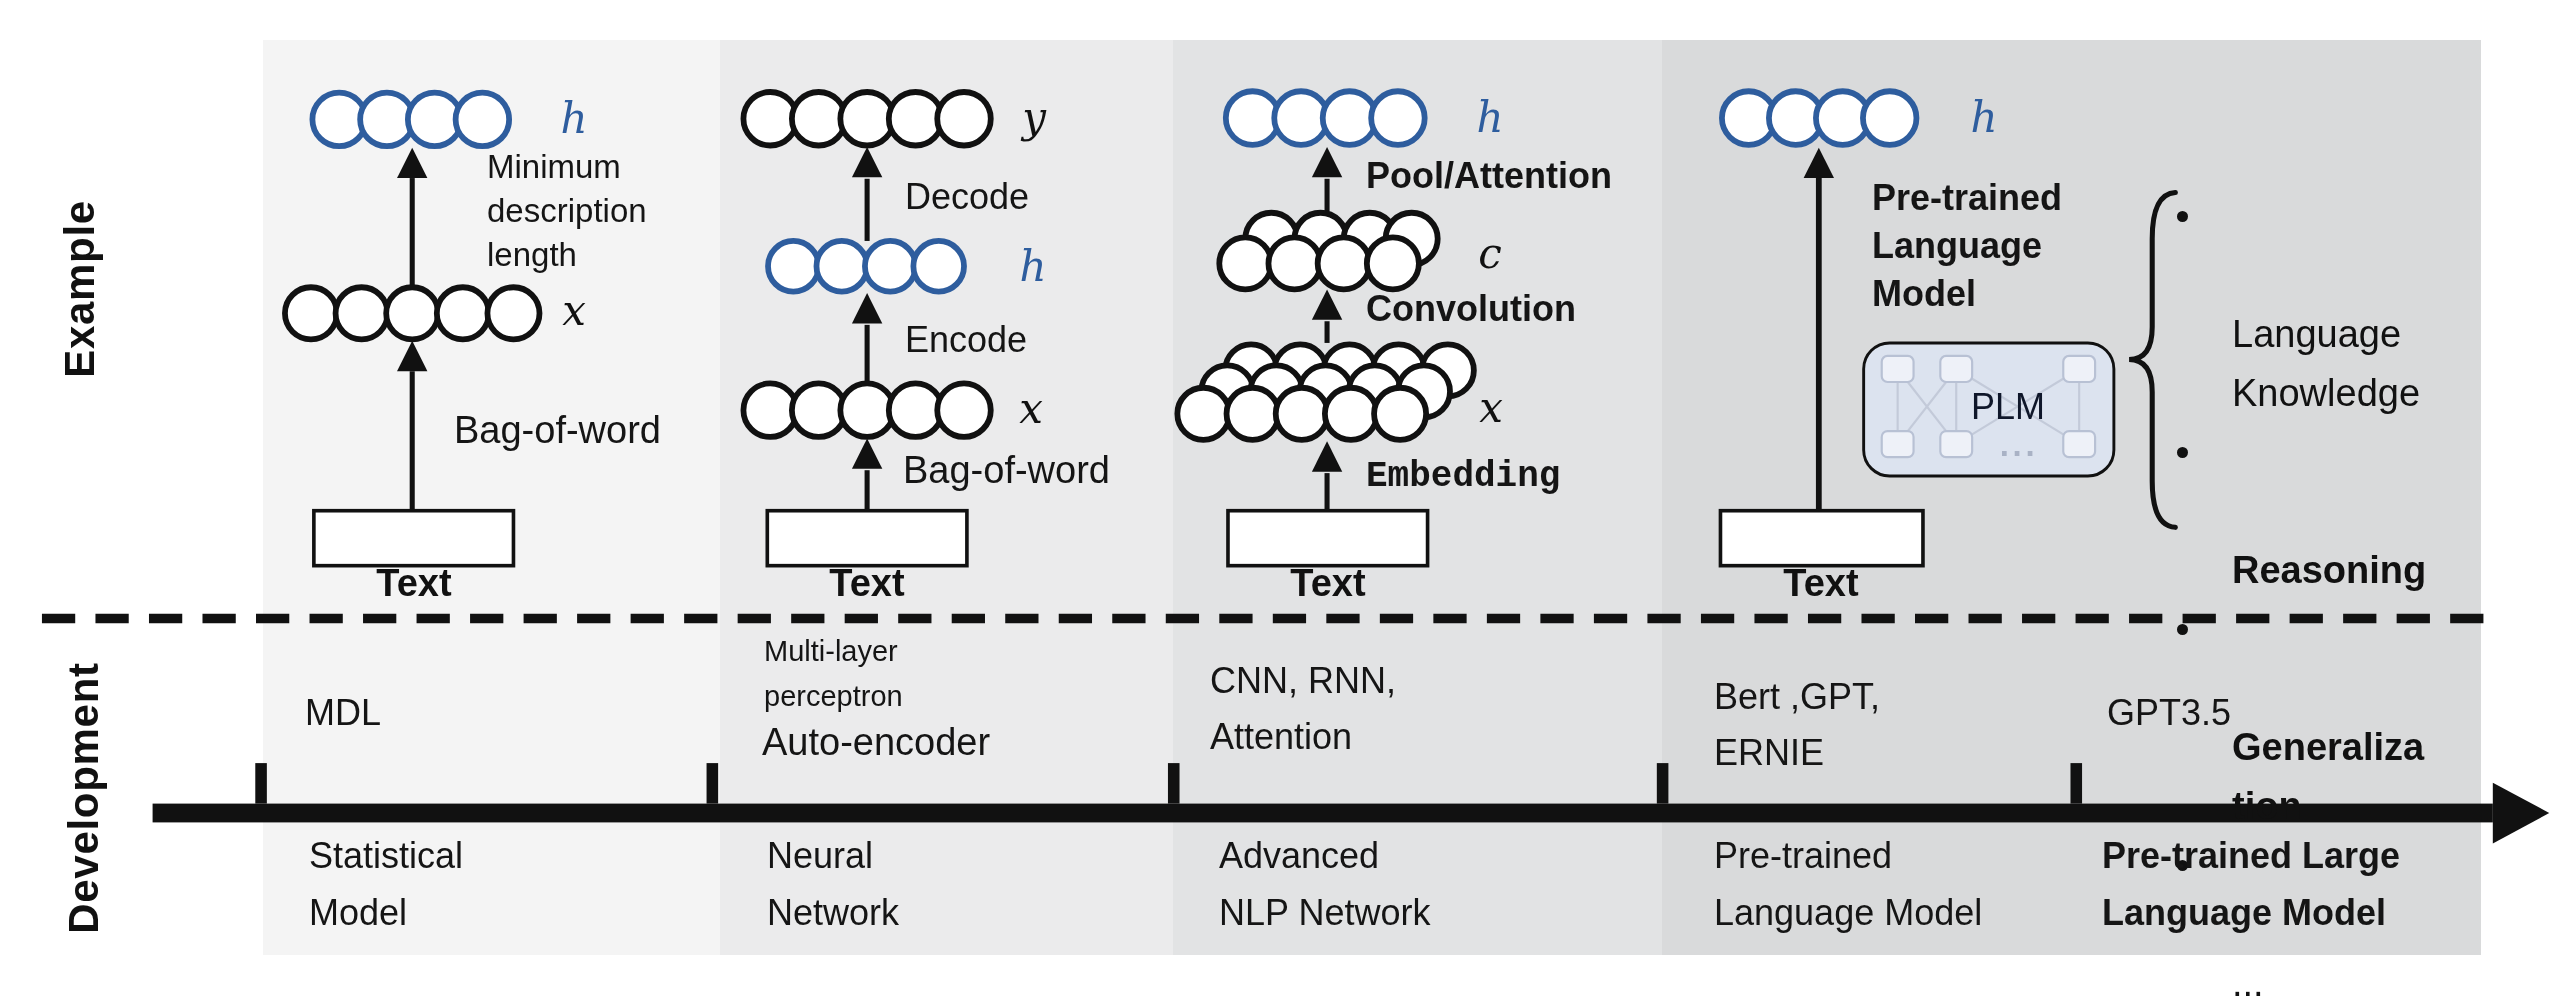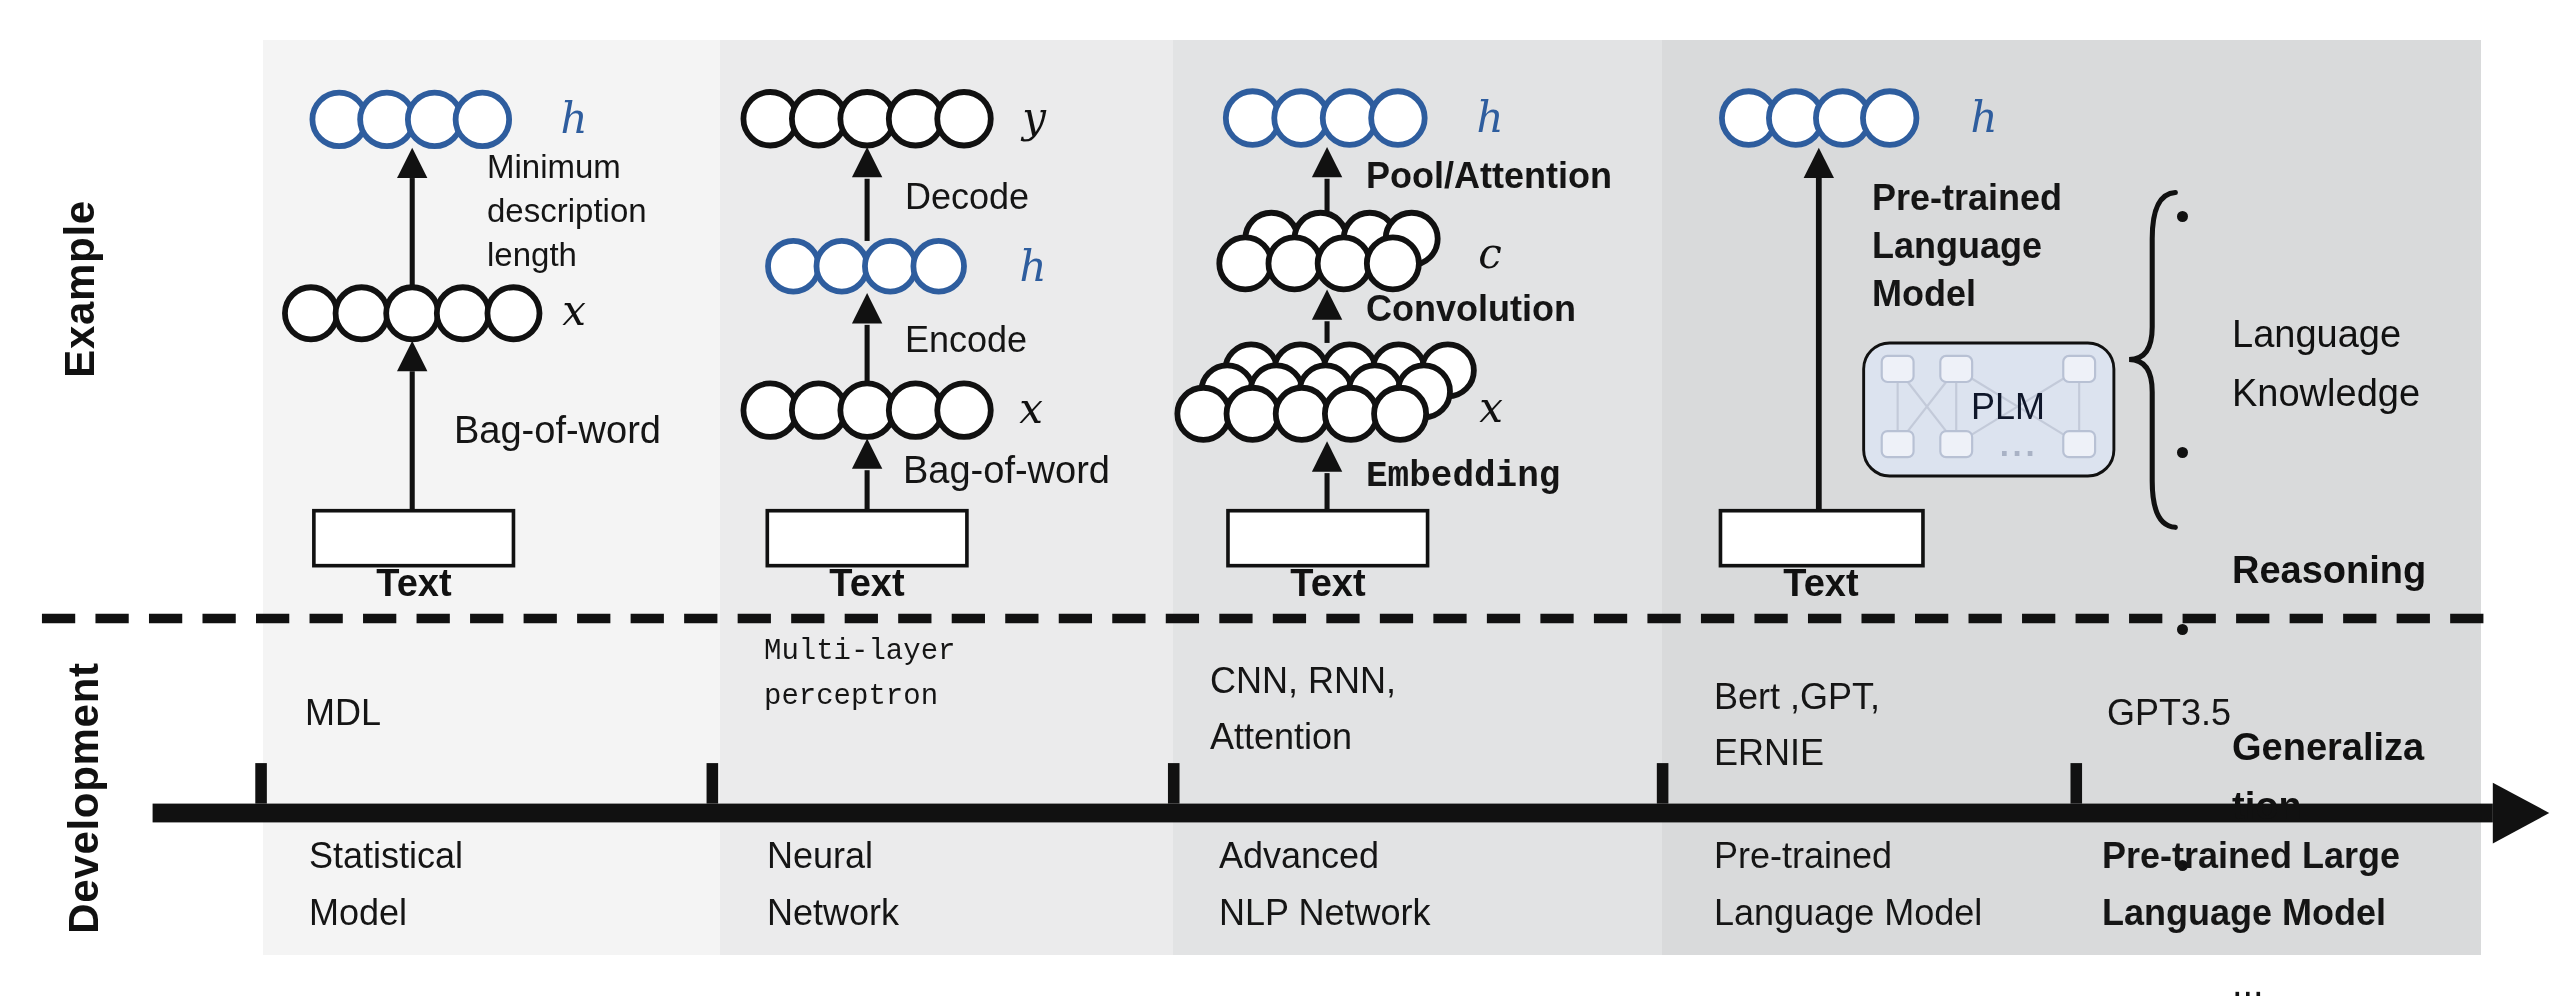--- a/index.html
+++ b/index.html
@@ -37,21 +37,21 @@
   .plmdots{
     position:absolute; transform:translate(-50%,-50%); font-size:33px; font-weight:bold;
     color:#a9b2c5; letter-spacing:3.6px;
   }
   .bullets{position:absolute; left:2165px; top:187px; width:304px;}
   .bullet{position:relative; padding-left:67px; font-size:38px; line-height:59px;
           white-space:pre-line; width:217px;}
   .bullet .dot{position:absolute; left:11.6px; top:24px; width:11px; height:11px;
                border-radius:50%; background:#111;}
   .dev-above{font-size:36px; line-height:56px;}
-  .dev-above-small{font-size:29px; line-height:45px;font-family:Liberation Mono, monospace;}
+  .dev-above-small{font-size:29px; line-height:45px;}
   .dev-below{font-size:36px; line-height:57px;}
 </style>
 </head>
 <body>
 
 <div id="canvas">
 
   <div class="band b1"></div>
   <div class="band b2"></div>
   <div class="band b3"></div>
@@ -254,20 +254,21 @@
     </div>
     <div class="bullet">
       <span class="dot"></span>
       <span>...</span>
     </div>
   </div>
 
   <div class="t dev-above" style="left:305px; top:685px;text-align:right;">MDL</div>
   <div class="t dev-above-small" style="left:764px; top:629px;">Multi-layer
 perceptron</div>
+  <div class="t" style="left:762px; top:718px; font-size:38px; line-height:48px;">Auto-encoder</div>
   <div class="t dev-above" style="left:1210px; top:653px;">CNN, RNN,
 Attention</div>
   <div class="t dev-above" style="left:1714px; top:669px;">Bert ,GPT,
 ERNIE</div>
   <div class="t dev-above" style="left:2107px; top:685px;">GPT3.5</div>
 
   <div class="t dev-below" style="left:309px; top:827px;">Statistical
 Model</div>
   <div class="t dev-below" style="left:767px; top:827px;">Neural
 Network</div>

